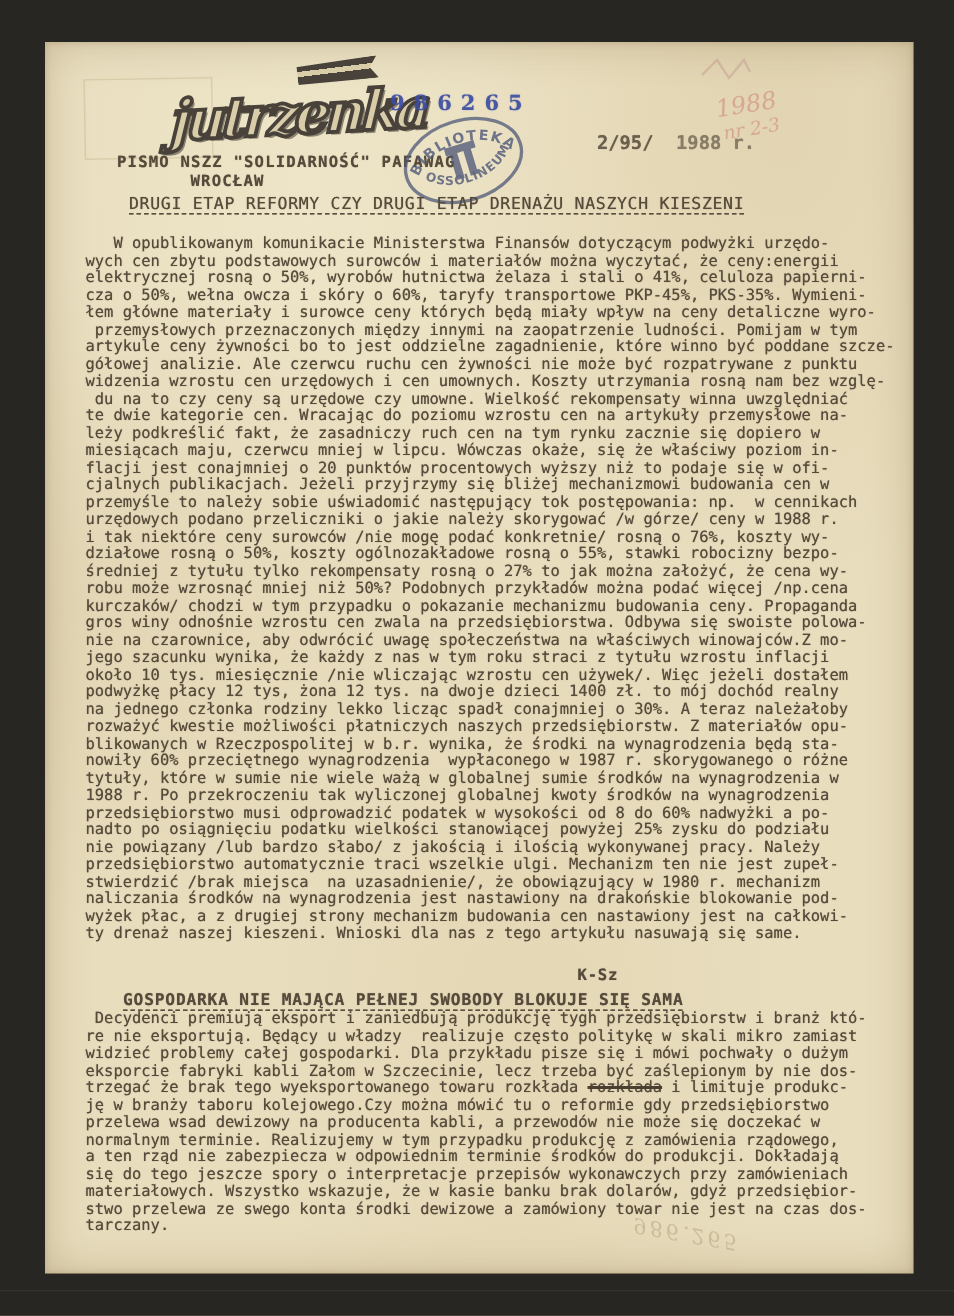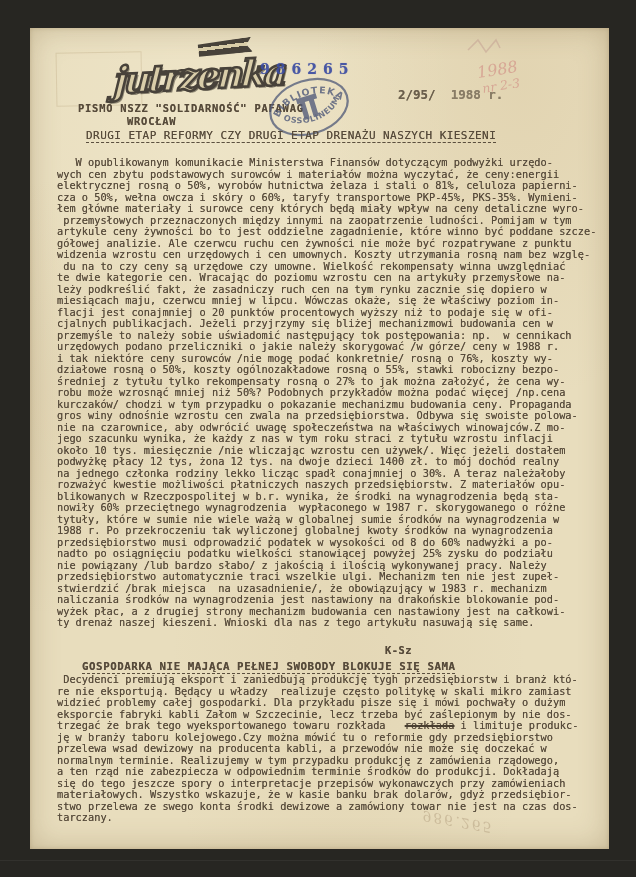--- a/index.html
+++ b/index.html
@@ -51,21 +51,21 @@
   .pzig{position:absolute;left:436px;top:8px;opacity:.8;}
   
   .title1{position:absolute;left:56px;top:101px;font-weight:normal;font-size:11px;
         letter-spacing:.45px;white-space:pre;
         text-decoration:underline dashed rgba(86,74,58,.85);
         text-underline-offset:3px;text-decoration-thickness:1.4px;}
   .body1{position:absolute;left:27px;top:129px;}
   .body2{position:absolute;left:27px;top:646px;}
   .tline{font-size:10.3px;line-height:11.5px;white-space:pre;}
   .struck{text-decoration:line-through;text-decoration-thickness:2.2px;
-        text-decoration-color:rgba(70,60,46,.9);margin-left:13px;}
+        text-decoration-color:rgba(70,60,46,.9);}
   .sig{position:absolute;left:355px;top:616px;font-weight:bold;font-size:10.4px;
         letter-spacing:.5px;}
   .title2{position:absolute;left:52px;top:632px;font-weight:bold;font-size:10.8px;
         letter-spacing:.55px;white-space:pre;
         text-decoration:underline dashed rgba(86,74,58,.85);
         text-underline-offset:3px;text-decoration-thickness:1.4px;}
   
   .bleed{position:absolute;left:392px;top:786px;font-family:"DejaVu Serif",serif;
         font-style:italic;font-size:14px;color:rgba(150,125,92,.32);
         transform:rotate(190deg) scaleX(-1);letter-spacing:2px;}
@@ -107,21 +107,21 @@
       <polyline points="2,14 12,4 20,16 30,4 34,12" fill="none" stroke="rgba(190,150,140,.55)" stroke-width="1.6"></polyline>
     </svg>
     <div class="pencil pyear">1988</div>
     <div class="pencil pissue">nr 2-3</div>
 
     <div class="title1 tw">DRUGI ETAP REFORMY CZY DRUGI ETAP DRENAŻU NASZYCH KIESZENI</div>
 
     <div class="body1 tw">
         <div class="tline">   W opublikowanym komunikacie Ministerstwa Finansów dotyczącym podwyżki urzędo-</div>
         <div class="tline">wych cen zbytu podstawowych surowców i materiałów można wyczytać, że ceny:energii</div>
-        <div class="tline">elektrycznej rosną o 50%, wyrobów hutnictwa żelaza i stali o 81%, celuloza papierni-</div>
+        <div class="tline">elektrycznej rosną o 50%, wyrobów hutnictwa żelaza i stali o 41%, celuloza papierni-</div>
         <div class="tline">cza o 50%, wełna owcza i skóry o 60%, taryfy transportowe PKP-45%, PKS-35%. Wymieni-</div>
         <div class="tline">łem główne materiały i surowce ceny których będą miały wpływ na ceny detaliczne wyro-</div>
         <div class="tline"> przemysłowych przeznaczonych między innymi na zaopatrzenie ludności. Pomijam w tym</div>
         <div class="tline">artykule ceny żywności bo to jest oddzielne zagadnienie, które winno być poddane szcze-</div>
         <div class="tline">gółowej analizie. Ale czerwcu ruchu cen żywności nie może być rozpatrywane z punktu</div>
         <div class="tline">widzenia wzrostu cen urzędowych i cen umownych. Koszty utrzymania rosną nam bez wzglę-</div>
         <div class="tline"> du na to czy ceny są urzędowe czy umowne. Wielkość rekompensaty winna uwzględniać</div>
         <div class="tline">te dwie kategorie cen. Wracając do poziomu wzrostu cen na artykuły przemysłowe na-</div>
         <div class="tline">leży podkreślić fakt, że zasadniczy ruch cen na tym rynku zacznie się dopiero w</div>
         <div class="tline">miesiącach maju, czerwcu mniej w lipcu. Wówczas okaże, się że właściwy poziom in-</div>
@@ -142,21 +142,21 @@
         <div class="tline">na jednego członka rodziny lekko licząc spadł conajmniej o 30%. A teraz należałoby</div>
         <div class="tline">rozważyć kwestie możliwości płatniczych naszych przedsiębiorstw. Z materiałów opu-</div>
         <div class="tline">blikowanych w Rzeczpospolitej w b.r. wynika, że środki na wynagrodzenia będą sta-</div>
         <div class="tline">nowiły 60% przeciętnego wynagrodzenia  wypłaconego w 1987 r. skorygowanego o różne</div>
         <div class="tline">tytuły, które w sumie nie wiele ważą w globalnej sumie środków na wynagrodzenia w</div>
         <div class="tline">1988 r. Po przekroczeniu tak wyliczonej globalnej kwoty środków na wynagrodzenia</div>
         <div class="tline">przedsiębiorstwo musi odprowadzić podatek w wysokości od 8 do 60% nadwyżki a po-</div>
         <div class="tline">nadto po osiągnięciu podatku wielkości stanowiącej powyżej 25% zysku do podziału</div>
         <div class="tline">nie powiązany /lub bardzo słabo/ z jakością i ilością wykonywanej pracy. Należy</div>
         <div class="tline">przedsiębiorstwo automatycznie traci wszelkie ulgi. Mechanizm ten nie jest zupeł-</div>
-        <div class="tline">stwierdzić /brak miejsca  na uzasadnienie/, że obowiązujący w 1983 r. mechanizm</div>
+        <div class="tline">stwierdzić /brak miejsca  na uzasadnienie/, że obowiązujący w 1980 r. mechanizm</div>
         <div class="tline">naliczania środków na wynagrodzenia jest nastawiony na drakońskie blokowanie pod-</div>
         <div class="tline">wyżek płac, a z drugiej strony mechanizm budowania cen nastawiony jest na całkowi-</div>
         <div class="tline">ty drenaż naszej kieszeni. Wnioski dla nas z tego artykułu nasuwają się same.</div>
       </div>
 
     <div class="sig tw">K-Sz</div>
 
     <div class="title2 tw">GOSPODARKA NIE MAJĄCA PEŁNEJ SWOBODY BLOKUJE SIĘ SAMA</div>
 
     <div class="body2 tw">

